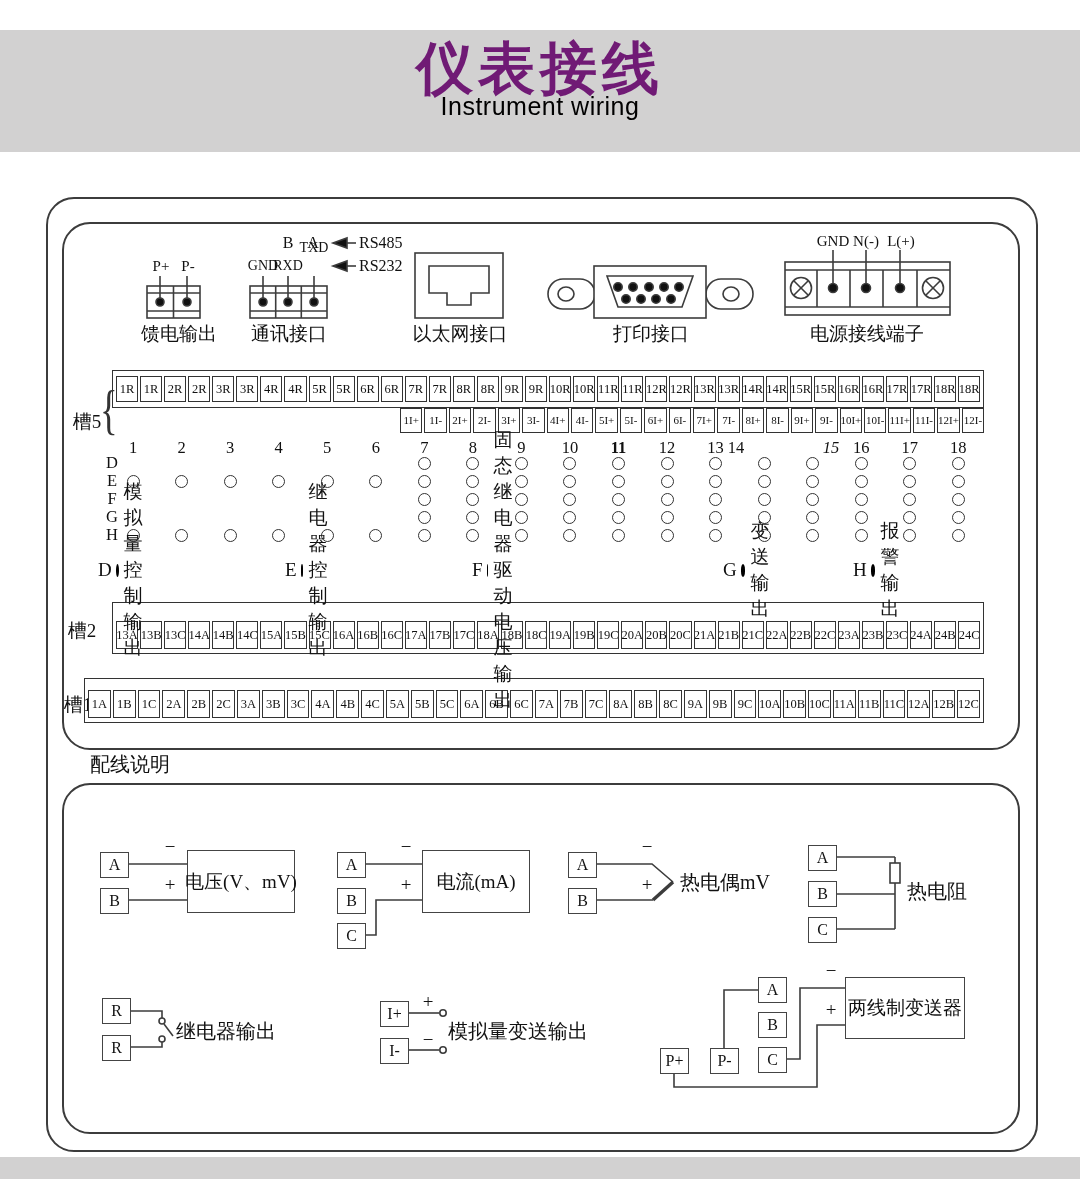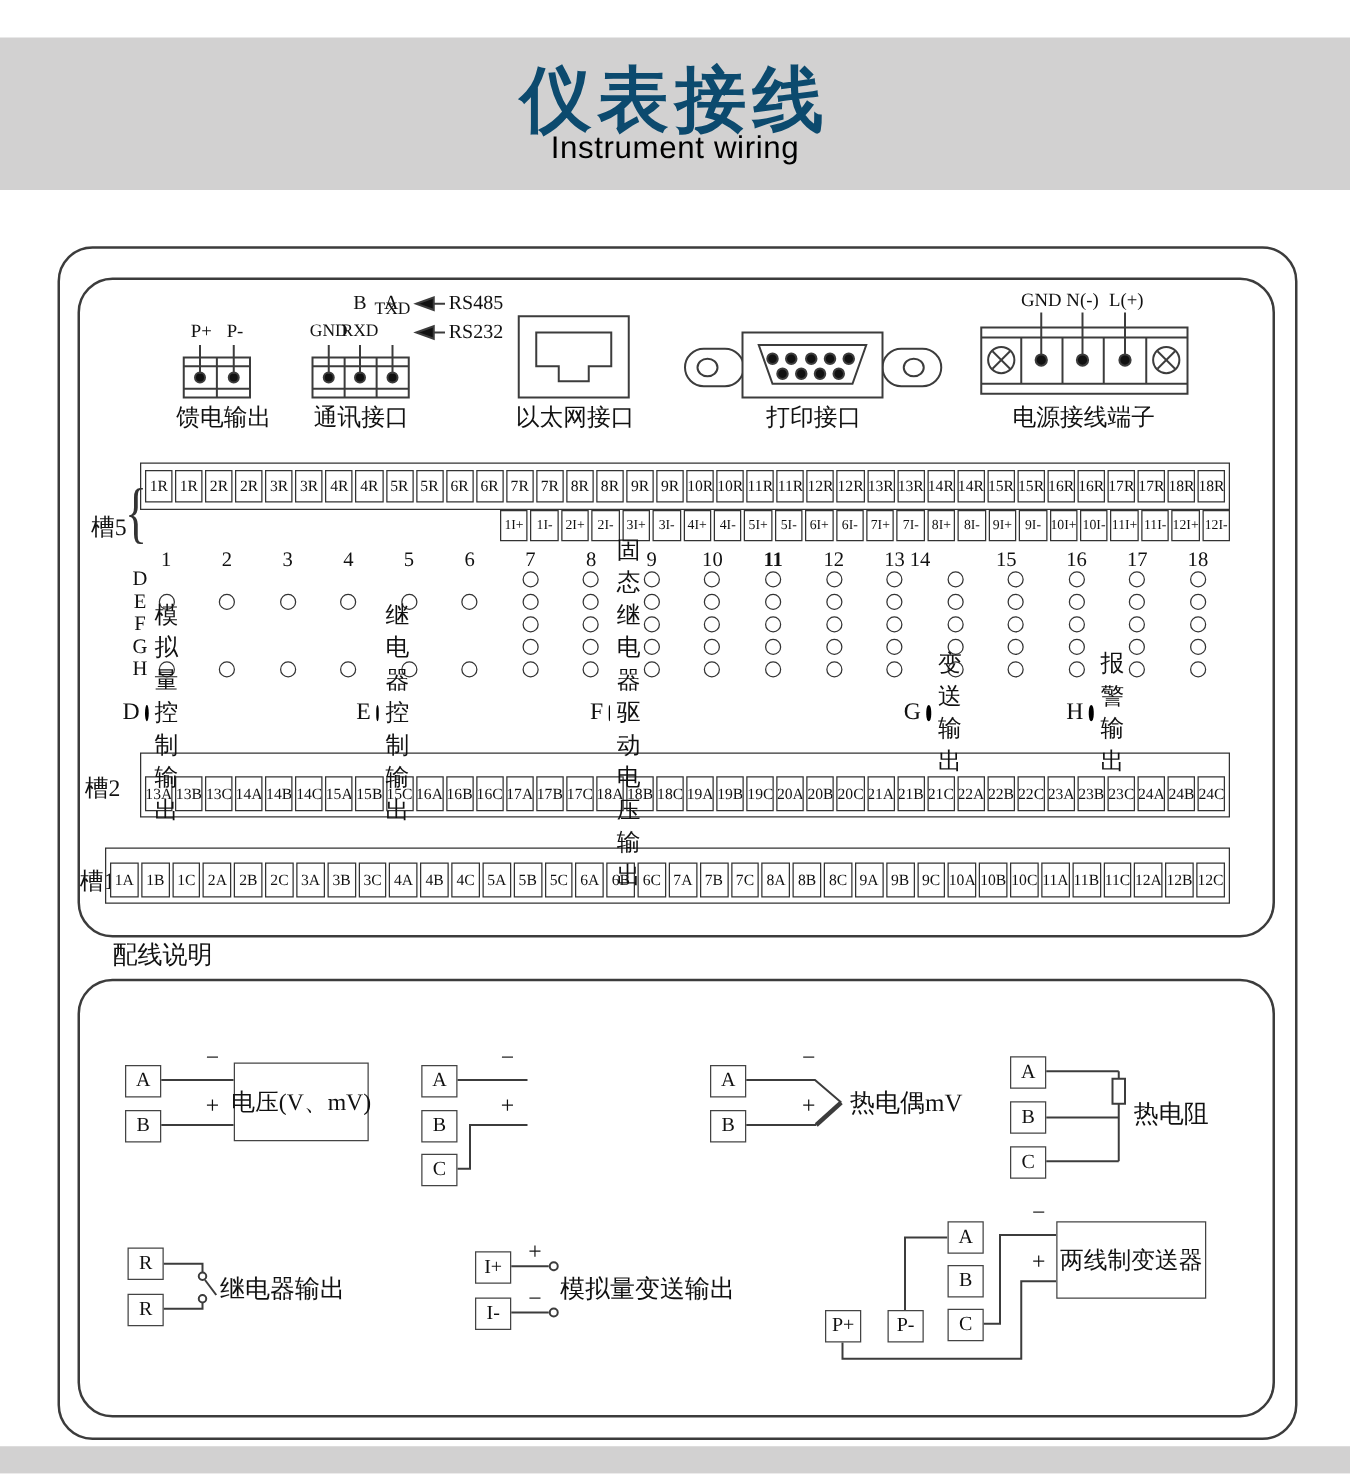--- a/index.html
+++ b/index.html
@@ -1,21 +1,21 @@
 <!DOCTYPE html>
 <html style="--band: #d2d1d1;"><head>
 <meta charset="utf-8">
 <style>
   html,body{margin:0;padding:0;background:#fff;}
   #page{position:relative;width:1080px;height:1179px;background:#fff;overflow:hidden;
         font-family:"Liberation Serif","DejaVu Serif",serif;color:#111;}
   .band{position:absolute;left:0;width:1080px;background:var(--band,#d2d1d1);z-index:1;}
   .band-top{top:30px;height:122px;text-align:center;}
   .band-bottom{top:1157px;height:22px;}
-  .title{margin-top:20px;font:900 57px/1.08 "Liberation Sans","DejaVu Sans",sans-serif;letter-spacing:5px;color:#0c4a6e;}
+  .title{margin-top:8px;font:900 57px/1.08 "Liberation Sans","DejaVu Sans",sans-serif;letter-spacing:5px;color:#701a75;}
   .subtitle{font:500 25px/1 "Liberation Sans","DejaVu Sans",sans-serif;margin-top:-6px;letter-spacing:.5px;color:#000;}
   .frame{position:absolute;border:2px solid #3c3c3c;border-radius:28px;z-index:0;}
   #outer-frame{left:46px;top:197px;width:988px;height:951px;}
   #main-frame{left:62px;top:222px;width:954px;height:524px;}
   #wiring-frame{left:62px;top:783px;width:954px;height:347px;}
   #overlay{position:absolute;left:0;top:0;z-index:2;}
   .lbl{position:absolute;transform:translate(-50%,-50%);white-space:nowrap;z-index:3;}
   .lbl-l{position:absolute;transform:translateY(-50%);white-space:nowrap;z-index:3;}
   .f14{font-size:14px;}.f15{font-size:15px;}.f16{font-size:16px;}
   .f19{font-size:19px;}.f20{font-size:20px;}
@@ -374,21 +374,21 @@
       <div class="mlabel" style="left: 327.2px; top: 448px;">5</div>
       <div class="mlabel" style="left: 375.75px; top: 448px;">6</div>
       <div class="mlabel" style="left: 424.3px; top: 448px;">7</div>
       <div class="mlabel" style="left: 472.85px; top: 448px;">8</div>
       <div class="mlabel" style="left: 521.4px; top: 448px;">9</div>
       <div class="mlabel" style="left: 569.95px; top: 448px;">10</div>
       <div class="mlabel" style="left: 618.5px; top: 448px; font-weight: bold;">11</div>
       <div class="mlabel" style="left: 667.05px; top: 448px;">12</div>
       <div class="mlabel" style="left: 715.6px; top: 448px;">13</div>
       <div class="mlabel" style="left: 736px; top: 448px;">14</div>
-      <div class="mlabel" style="left: 805px; top: 448px;">15</div>
+      <div class="mlabel" style="left: 831px; top: 448px; font-style: italic;">15</div>
       <div class="mlabel" style="left: 861.25px; top: 448px;">16</div>
       <div class="mlabel" style="left: 909.8px; top: 448px;">17</div>
       <div class="mlabel" style="left: 958.35px; top: 448px;">18</div>
       <div class="mlabel" style="left: 112px; top: 463px;">D</div>
       <div class="mcircle" style="left: 417.8px; top: 456.5px;"></div>
       <div class="mcircle" style="left: 466.35px; top: 456.5px;"></div>
       <div class="mcircle" style="left: 514.9px; top: 456.5px;"></div>
       <div class="mcircle" style="left: 563.45px; top: 456.5px;"></div>
       <div class="mcircle" style="left: 612px; top: 456.5px;"></div>
       <div class="mcircle" style="left: 660.55px; top: 456.5px;"></div>
@@ -503,20 +503,21 @@
   <div class="tbox" style="left:100px;top:888px">B</div>
   <div class="lbl sign" style="left:170px;top:847px">−</div>
   <div class="lbl sign" style="left:170px;top:885px">+</div>
   <div class="bigbox" style="left:187px;top:850px;width:106px;height:61px">电压(V、mV)</div>
 
   <div class="tbox" style="left:337px;top:852px">A</div>
   <div class="tbox" style="left:337px;top:888px">B</div>
   <div class="tbox" style="left:337px;top:923px">C</div>
   <div class="lbl sign" style="left:406px;top:847px">−</div>
   <div class="lbl sign" style="left:406px;top:885px">+</div>
+  <div class="bigbox" style="left:422px;top:850px;width:106px;height:61px">电流(mA)</div>
 
   <div class="tbox" style="left:568px;top:852px">A</div>
   <div class="tbox" style="left:568px;top:888px">B</div>
   <div class="lbl sign" style="left:647px;top:847px">−</div>
   <div class="lbl sign" style="left:647px;top:885px">+</div>
   <div class="lbl-l f20" style="left:680px;top:882px">热电偶mV</div>
 
   <div class="tbox" style="left:808px;top:845px">A</div>
   <div class="tbox" style="left:808px;top:881px">B</div>
   <div class="tbox" style="left:808px;top:917px">C</div>

